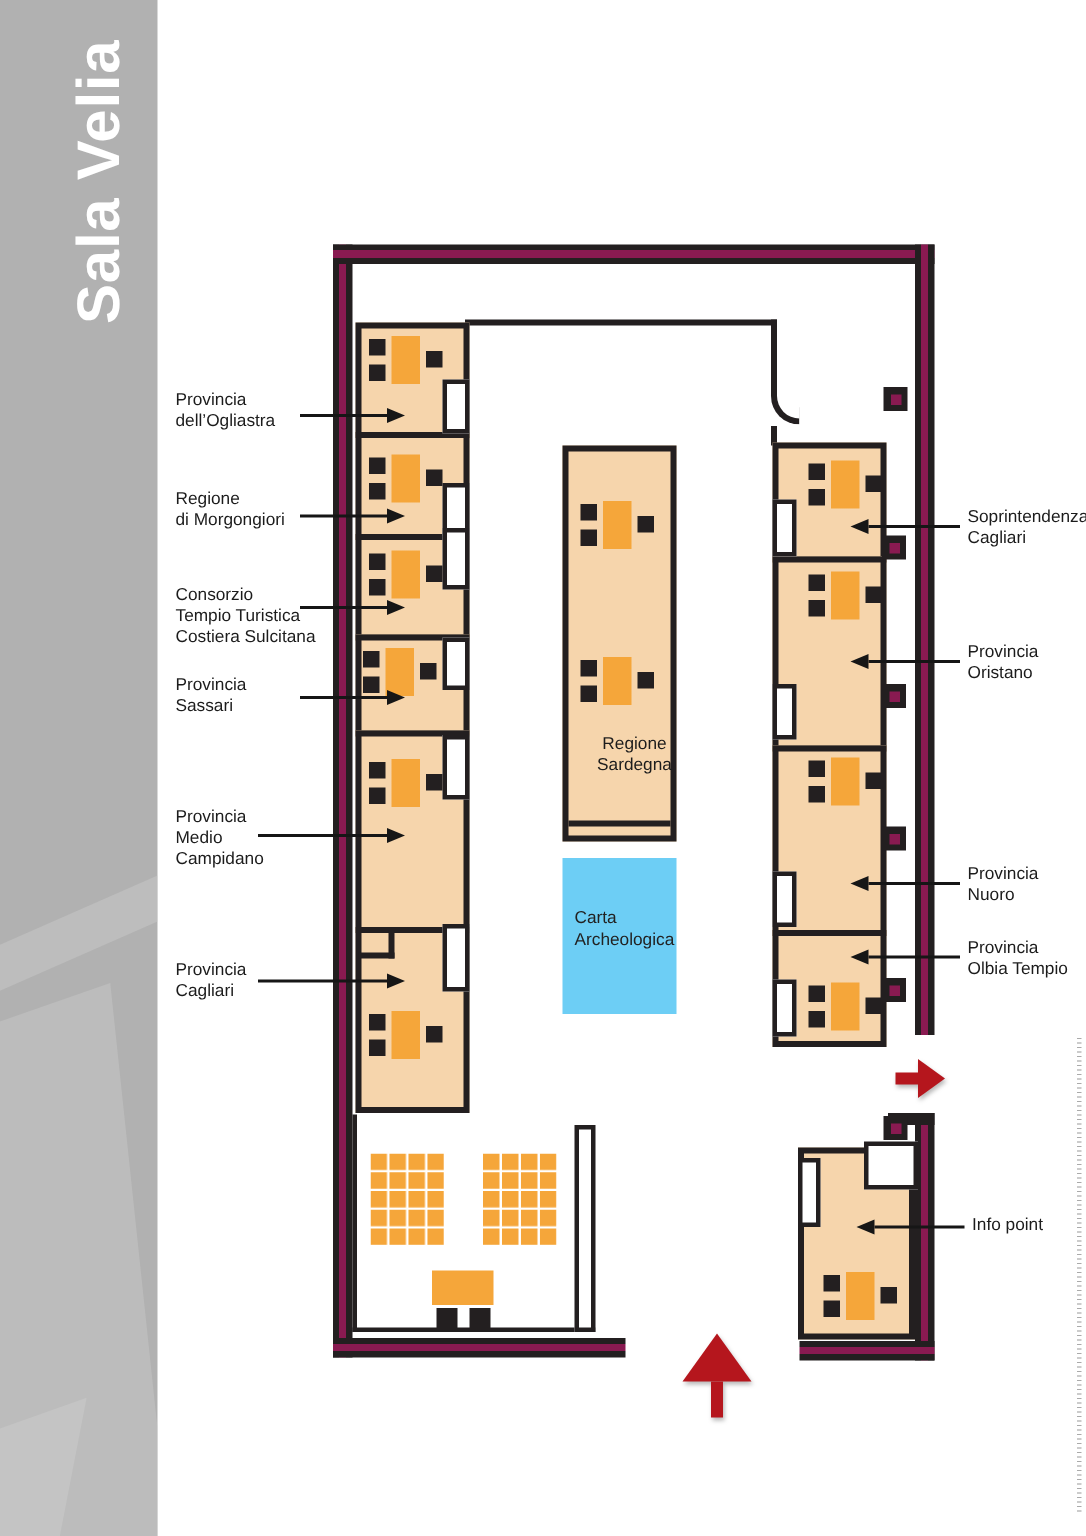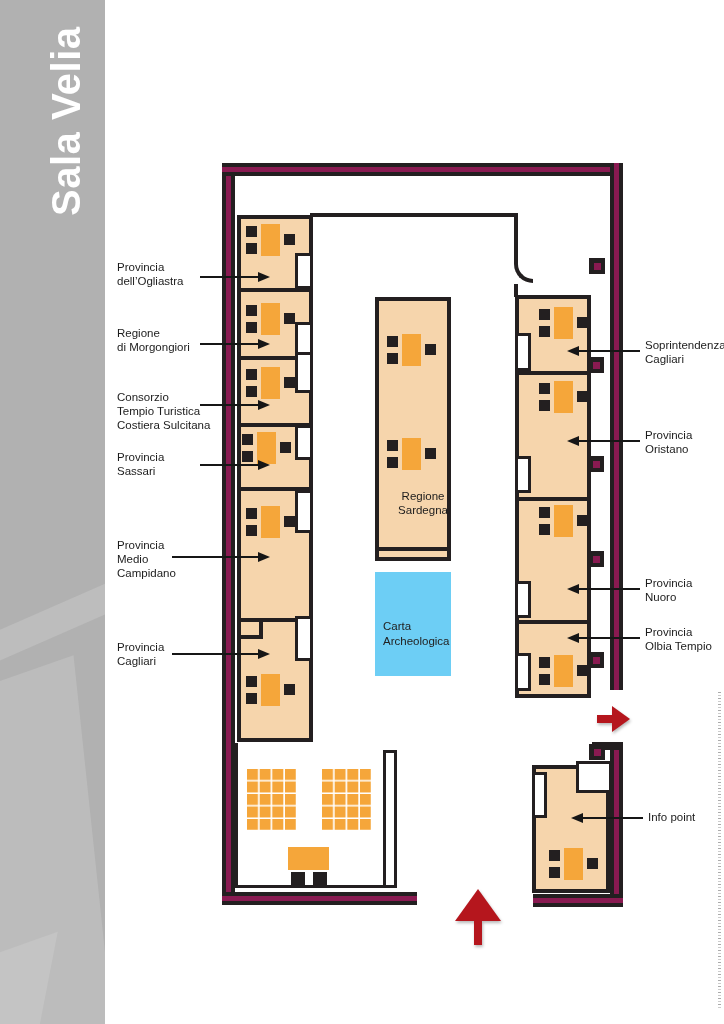--- a/index.html
+++ b/index.html
@@ -25,21 +25,21 @@
     background:linear-gradient(to right,#231f20 0 4px,#891a51 4px 9px,#231f20 9px 13px);}
   .iwall{position:absolute;background:#231f20;}
   .arc{position:absolute;width:19px;height:21px;border-left:4px solid #231f20;
     border-bottom:4px solid #231f20;border-bottom-left-radius:19px;box-sizing:border-box;}
   
   .booth{position:absolute;background:#f6d5ac;border:4px solid #231f20;box-sizing:border-box;}
   .door{position:absolute;background:#fff;border:3px solid #231f20;box-sizing:border-box;}
   .divider{position:absolute;background:#231f20;}
   .blue{position:absolute;background:#6dcef5;}
   .btxt{position:absolute;font-size:11.5px;line-height:1.25;text-align:center;white-space:pre-line;}
-  .ctxt{position:absolute;font-size:11.5px;line-height:1.3;white-space:pre-line;color:#222;margin-top:14px;}
+  .ctxt{position:absolute;font-size:11.5px;line-height:1.3;white-space:pre-line;color:#222;}
   
   .desk{position:absolute;width:49px;height:32px;background-repeat:no-repeat;
     background-image:linear-gradient(#231f20,#231f20),linear-gradient(#231f20,#231f20),
       linear-gradient(#f5a63a,#f5a63a),linear-gradient(#231f20,#231f20);
     background-size:11px 11px,11px 11px,19px 32px,11px 11px;
     background-position:0px 2px,0px 19px,15px 0px,38px 10px;}
   .pillar{position:absolute;width:16px;height:16px;
     background:linear-gradient(#891a51,#891a51) center/7px 7px no-repeat #231f20;}
   
   .thin{position:absolute;background:#231f20;}

